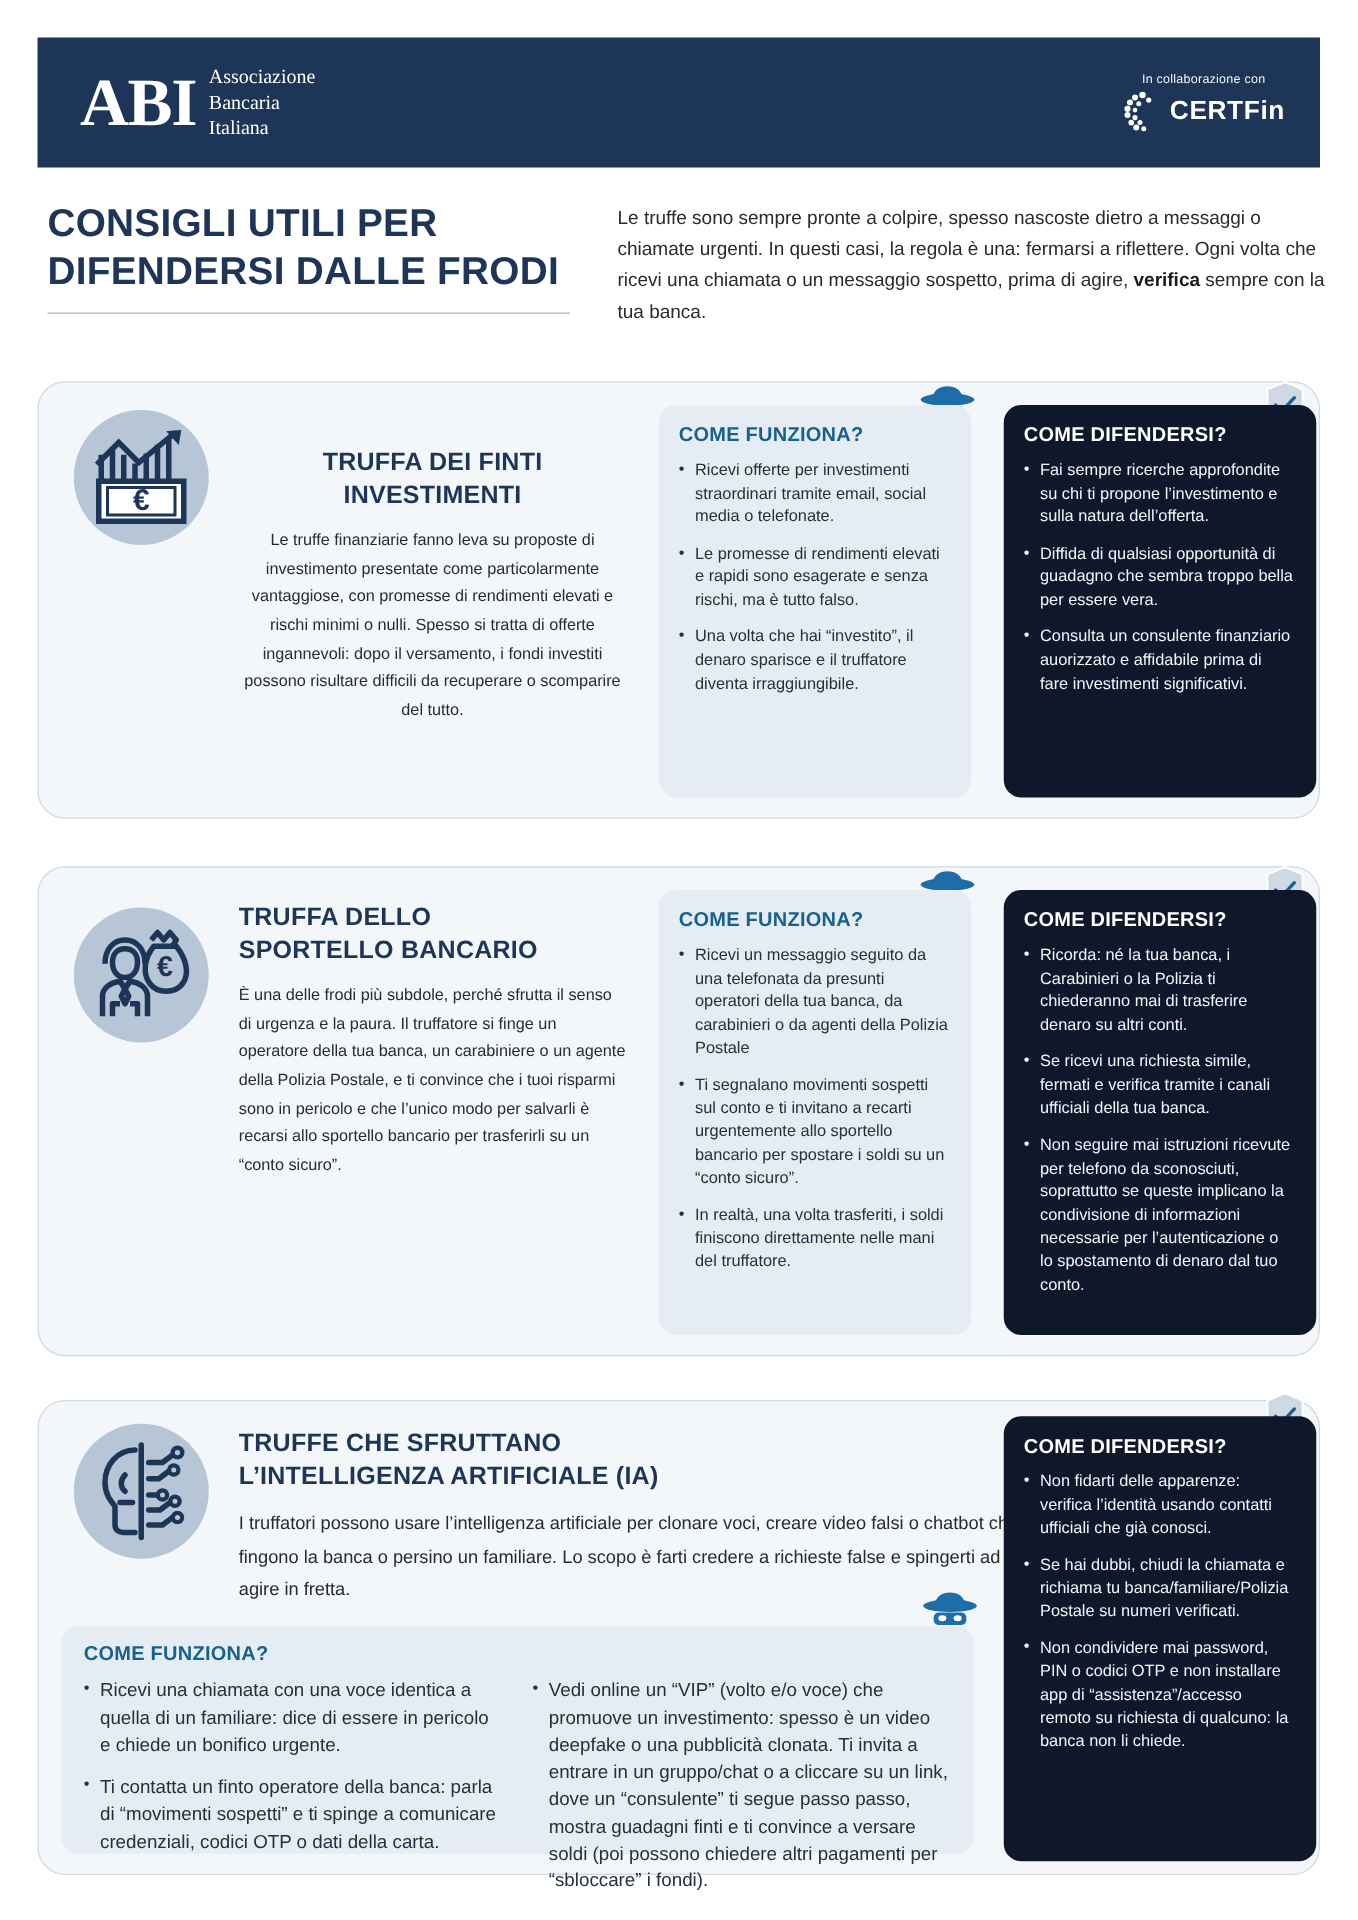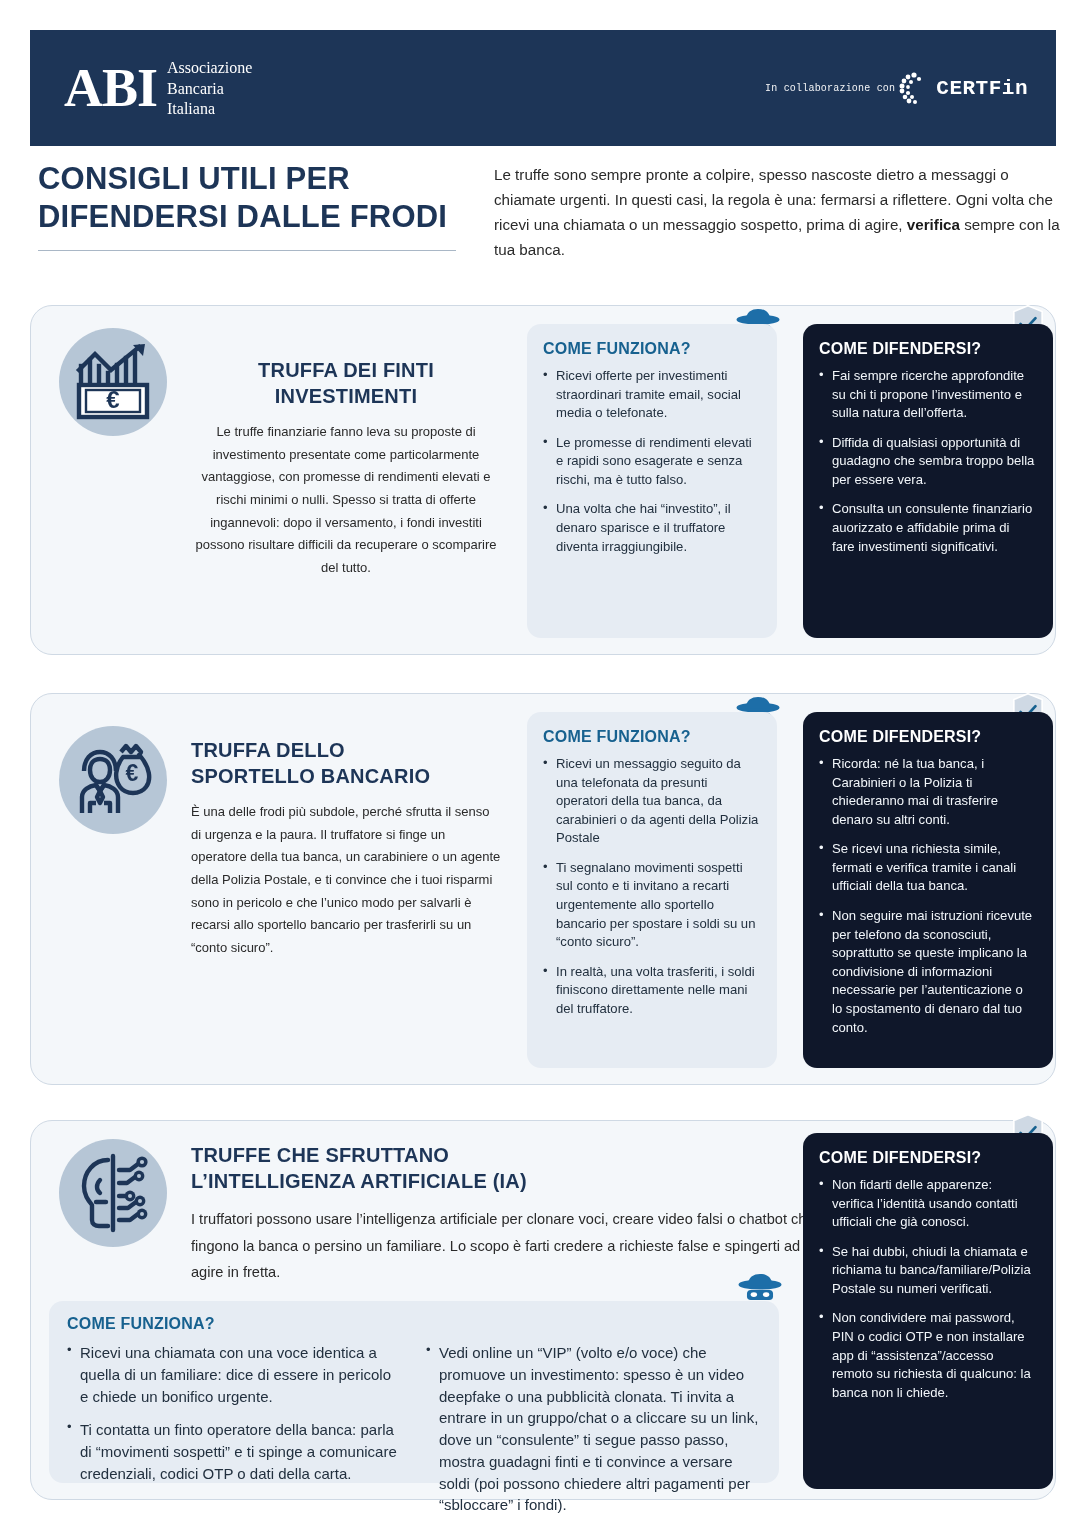--- a/index.html
+++ b/index.html
@@ -6,34 +6,34 @@
   html,body{ background:#ffffff; }
   body{
     width:1086px; height:1536px;
     font-family:"Liberation Sans", sans-serif;
     color:#1e3a5f;
     position:relative;
     overflow:hidden;
   }
   
   .header{
-    position:absolute; left:30px; top:30px; width:1026px; height:116px;
+    position:absolute; left:30px; top:30px; width:1026px; height:104px;
     background:#1d3557; display:flex; align-items:center; justify-content:space-between;
     padding:0 28px 0 34px;
   }
   .abi-logo{ display:flex; align-items:center; gap:10px; }
   .abi-mark{
     font-family:"Liberation Serif", serif; font-weight:700; font-size:54px;
     color:#ffffff; letter-spacing:-1px; line-height:1;
   }
   .abi-words{
     font-family:"Liberation Serif", serif; color:#ffffff; font-size:16px;
     line-height:1.28; padding-top:2px;
   }
-  .certfin-wrap{ display:flex; align-items:center; gap:3px;font-family:Liberation Mono, monospace; }
+  .certfin-wrap{ display:flex; flex-direction:column; align-items:center; gap:3px; }
   .certfin-label{ color:#ffffff; font-size:10px; letter-spacing:.2px; opacity:.95; }
   .certfin-row{ display:flex; align-items:center; gap:8px; }
   .certfin-name{ color:#ffffff; font-size:21px; font-weight:700; letter-spacing:.5px;text-align:center; }
 
   
   .title-block{ position:absolute; left:38px; top:160px; width:430px; }
   .main-title{
     font-size:31px; font-weight:700; color:#1d3557; line-height:1.22;
     letter-spacing:.2px;
   }
@@ -58,21 +58,21 @@
   .icon-circle{
     position:absolute; left:28px; width:108px; height:108px; border-radius:50%;
     background:#b6c6d6; display:flex; align-items:center; justify-content:center;
   }
   #sec1 .icon-circle{ top:22px; }
   #sec2 .icon-circle{ top:32px; }
   #sec3 .icon-circle{ top:18px; }
 
   .sec-head{ position:absolute; left:160px; }
   #sec1 .sec-head{ top:52px; width:310px;text-align:center; }
-  #sec2 .sec-head{ top:44px; width:310px; }
+  #sec2 .sec-head{ top:28px; width:310px; }
   #sec3 .sec-head{ top:22px; width:640px; }
 
   .sec-title{
     font-size:20px; font-weight:700; color:#1d3557; line-height:1.28;
     letter-spacing:.2px;
   }
   .sec-body{
     margin-top:12px; font-size:13px; line-height:1.74; color:#2a2a2a;
   }
   #sec3 .sec-body{ font-size:14.6px; line-height:1.82; }

